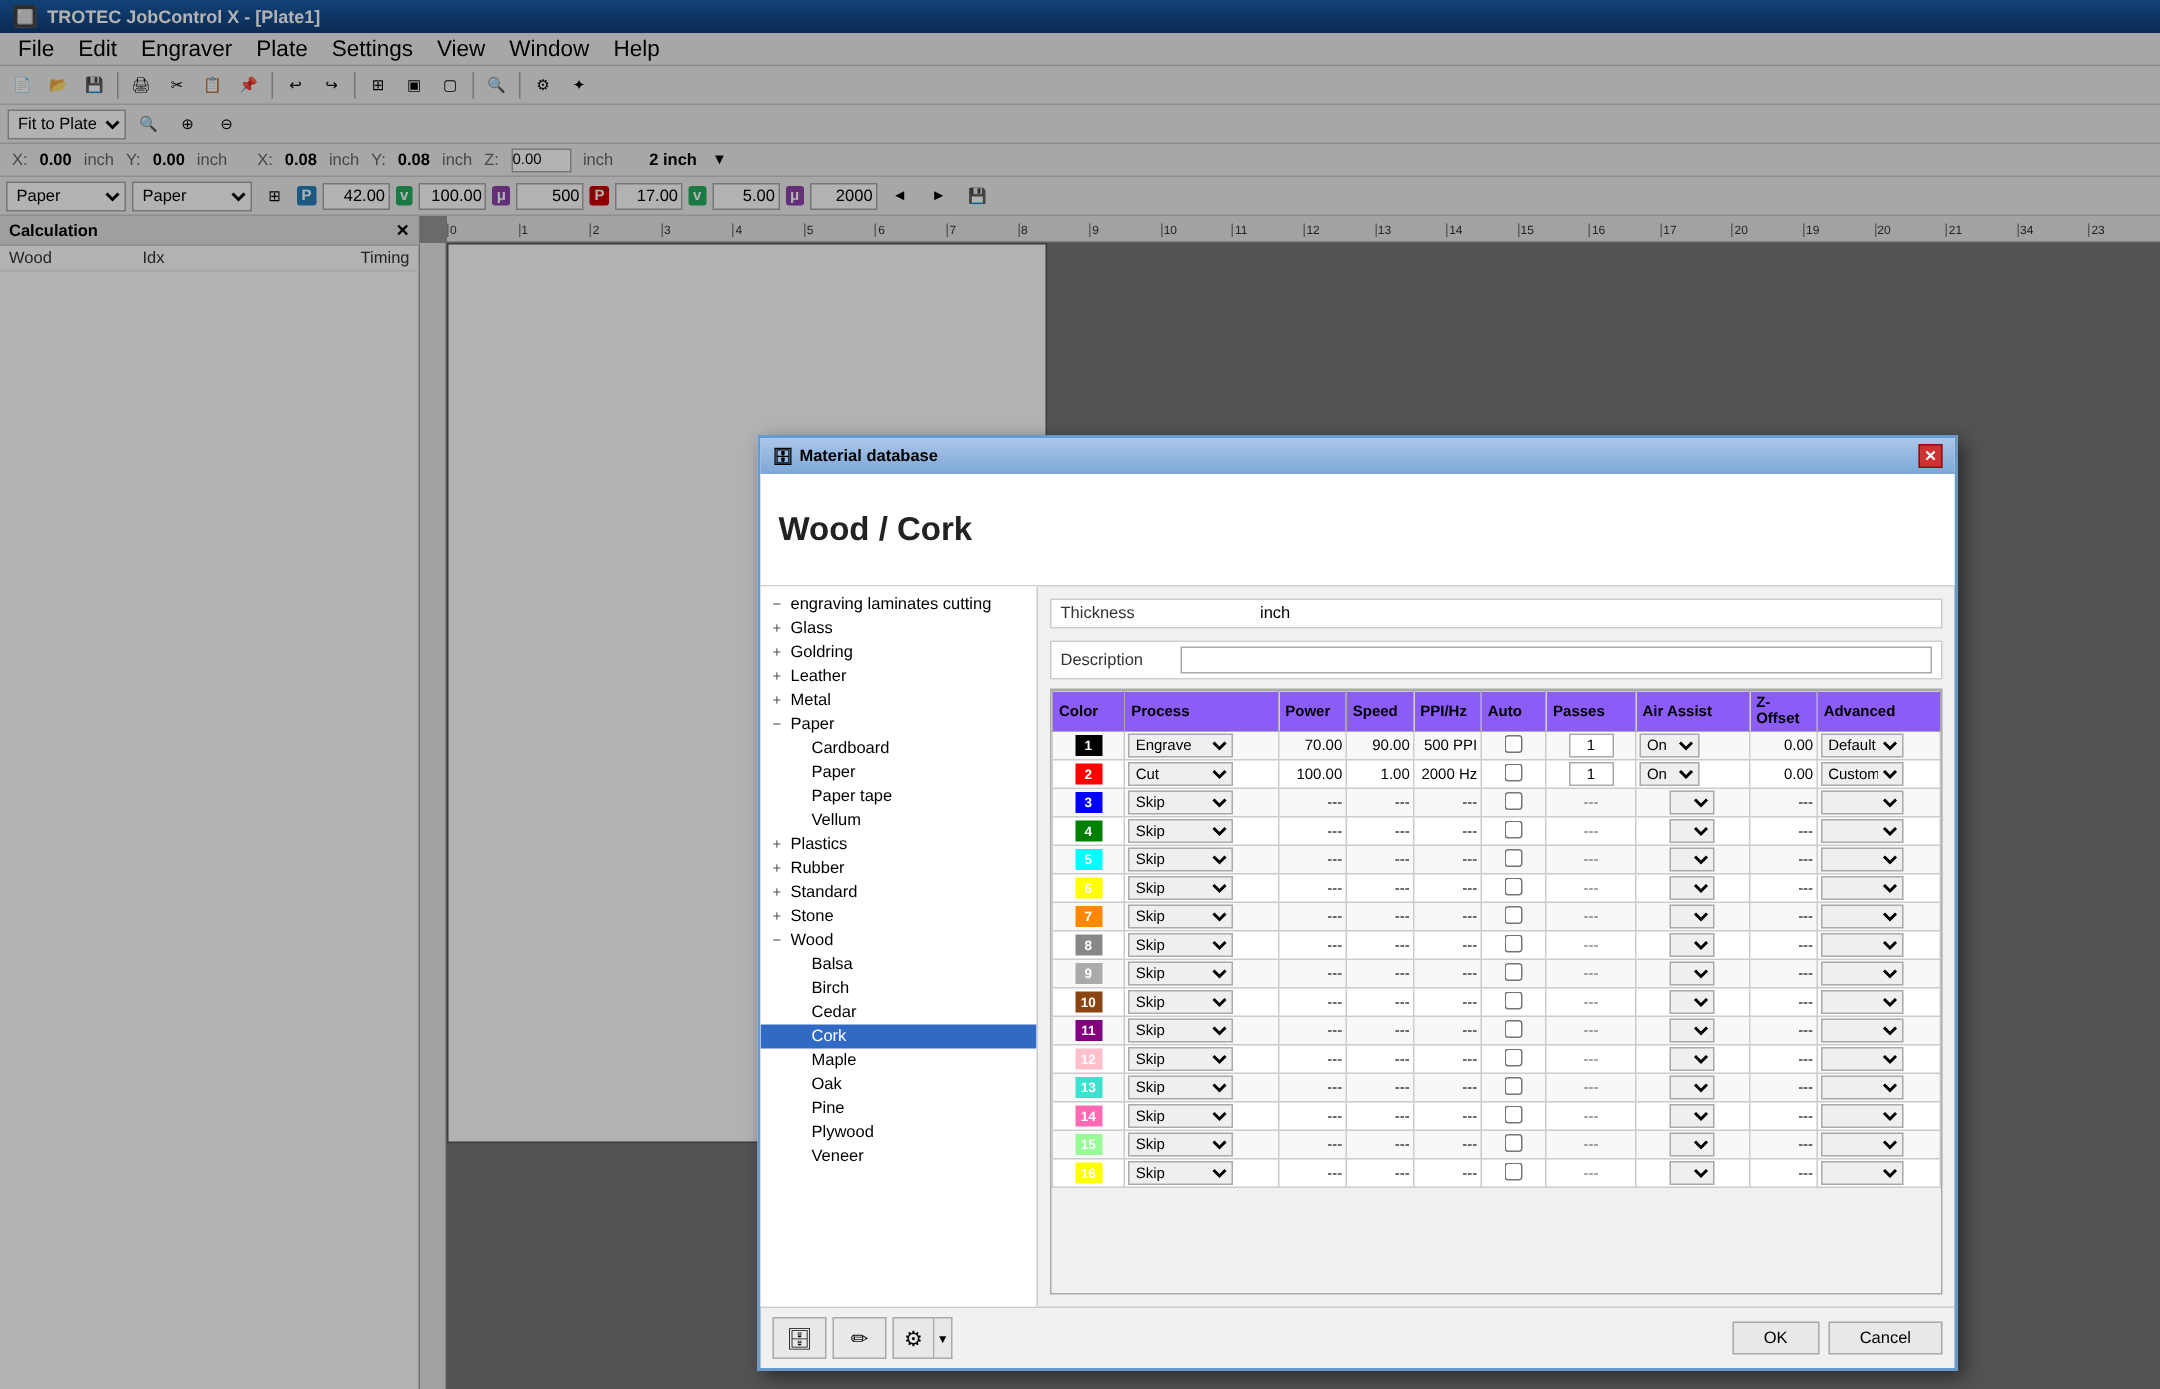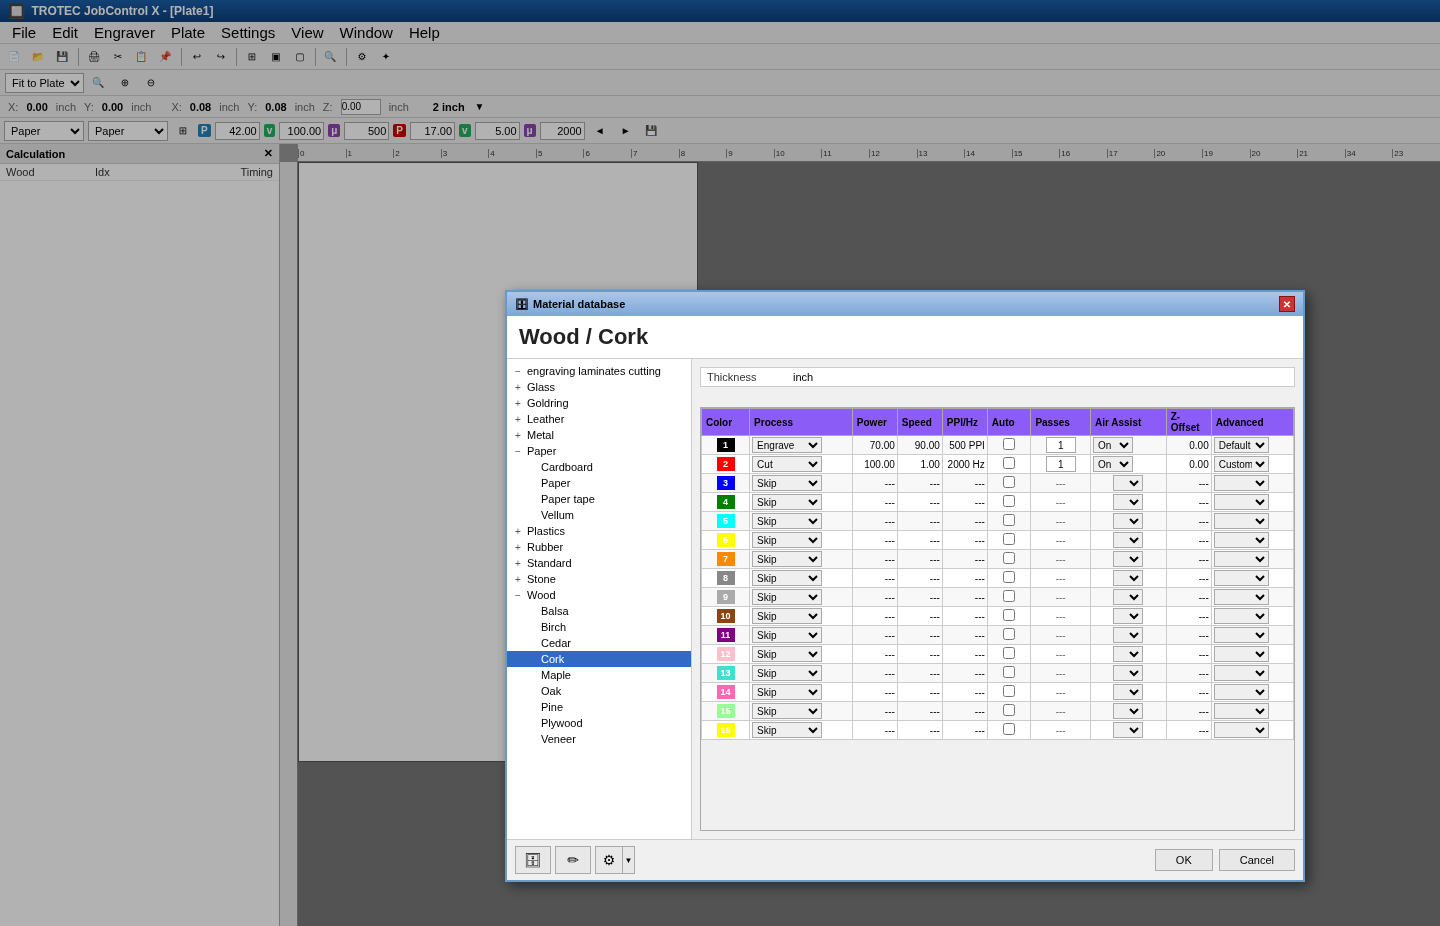--- a/index.html
+++ b/index.html
@@ -55,37 +55,37 @@
     #canvas-white { position: absolute; top: 0; left: 0; width: 400px; height: 600px; background: white; border: 1px solid #555; }
 
     
     #modal-overlay { position: fixed; top: 0; left: 0; width: 1440px; height: 926px; background: rgba(0,0,0,0.3); z-index: 100; display: flex; align-items: flex-start; justify-content: flex-start; }
 
     
     #mat-dialog { position: absolute; top: 290px; left: 505px; width: 800px; background: #f0f0f0; border: 2px solid #6699cc; box-shadow: 4px 4px 12px rgba(0,0,0,0.5); }
     #mat-titlebar { background: linear-gradient(to bottom, #adc6e8, #7ba7d8); padding: 4px 8px; display: flex; align-items: center; justify-content: space-between; }
     #mat-titlebar-label { font-size: 11px; font-weight: bold; display: flex; align-items: center; gap: 4px; }
     #mat-close { width: 16px; height: 16px; background: #cc3333; border: 1px solid #881111; color: white; font-size: 10px; cursor: pointer; display: flex; align-items: center; justify-content: center; font-weight: bold; }
-    #mat-heading { font-size: 22px; font-weight: bold; padding: 8px 12px; color: #222; background: white; border-bottom: 1px solid #ccc; }
+    #mat-heading { font-size: 22px; font-weight: bold; padding: 24px 12px; color: #222; background: white; border-bottom: 1px solid #ccc; }
     #mat-body { display: flex; height: 480px; }
 
     
     #tree-panel { width: 185px; background: white; border-right: 1px solid #ccc; overflow-y: auto; padding: 4px 0; }
     .tree-item { padding: 1px 0; cursor: pointer; }
     .tree-row { display: flex; align-items: center; padding: 1px 4px; }
     .tree-expand { width: 12px; font-size: 10px; color: #555; }
     .tree-label { font-size: 11px; }
     .tree-selected { background: #316ac5; color: white; }
     .tree-selected .tree-label { color: white; }
 
     
     #right-panel-dialog { flex: 1; display: flex; flex-direction: column; padding: 8px; overflow: hidden; }
 
     
-    #thickness-row { display: flex; margin-bottom: 20px; border: 1px solid #ccc; padding: 3px 6px; background: white; }
+    #thickness-row { display: flex; margin-bottom: 8px; border: 1px solid #ccc; padding: 3px 6px; background: white; gap: 47px; }
     .field-label { width: 80px; font-size: 11px; color: #333; }
     .field-val { flex: 1; border: 1px solid #aaa; padding: 1px 4px; font-size: 11px; background: white; display: flex; align-items: center; justify-content: space-between; }
     .spinner-btns { display: flex; flex-direction: column; margin-left: 2px; }
     .spin-btn { width: 12px; height: 8px; background: #e0e0e0; border: 1px solid #aaa; cursor: pointer; display: flex; align-items: center; justify-content: center; font-size: 7px; line-height: 1; }
     .unit-label { font-size: 11px; margin-left: 6px; }
 
     
     #desc-row { display: flex; align-items: center; margin-bottom: 6px; border: 1px solid #ccc; padding: 3px 6px; background: white; }
 
     
@@ -450,20 +450,24 @@
           </div>
         </div>
 
       <div id="right-panel-dialog">
 
         <div id="thickness-row">
           <span class="field-label">Thickness</span>
           <span class="unit-label">inch</span>
         </div>
 
+        <div id="desc-row">
+          <span class="field-label">Description</span>
+          <input type="text" style="flex: 1 1 0%; border: 1px solid rgb(170, 170, 170); height: 18px; font-size: 11px; padding: 0px 4px;" value="">
+        </div>
 
         <div id="params-table">
           <table>
             <thead>
               <tr class="header-row">
                 <th>Color</th>
                 <th>Process</th>
                 <th>Power</th>
                 <th>Speed</th>
                 <th>PPI/Hz</th>

